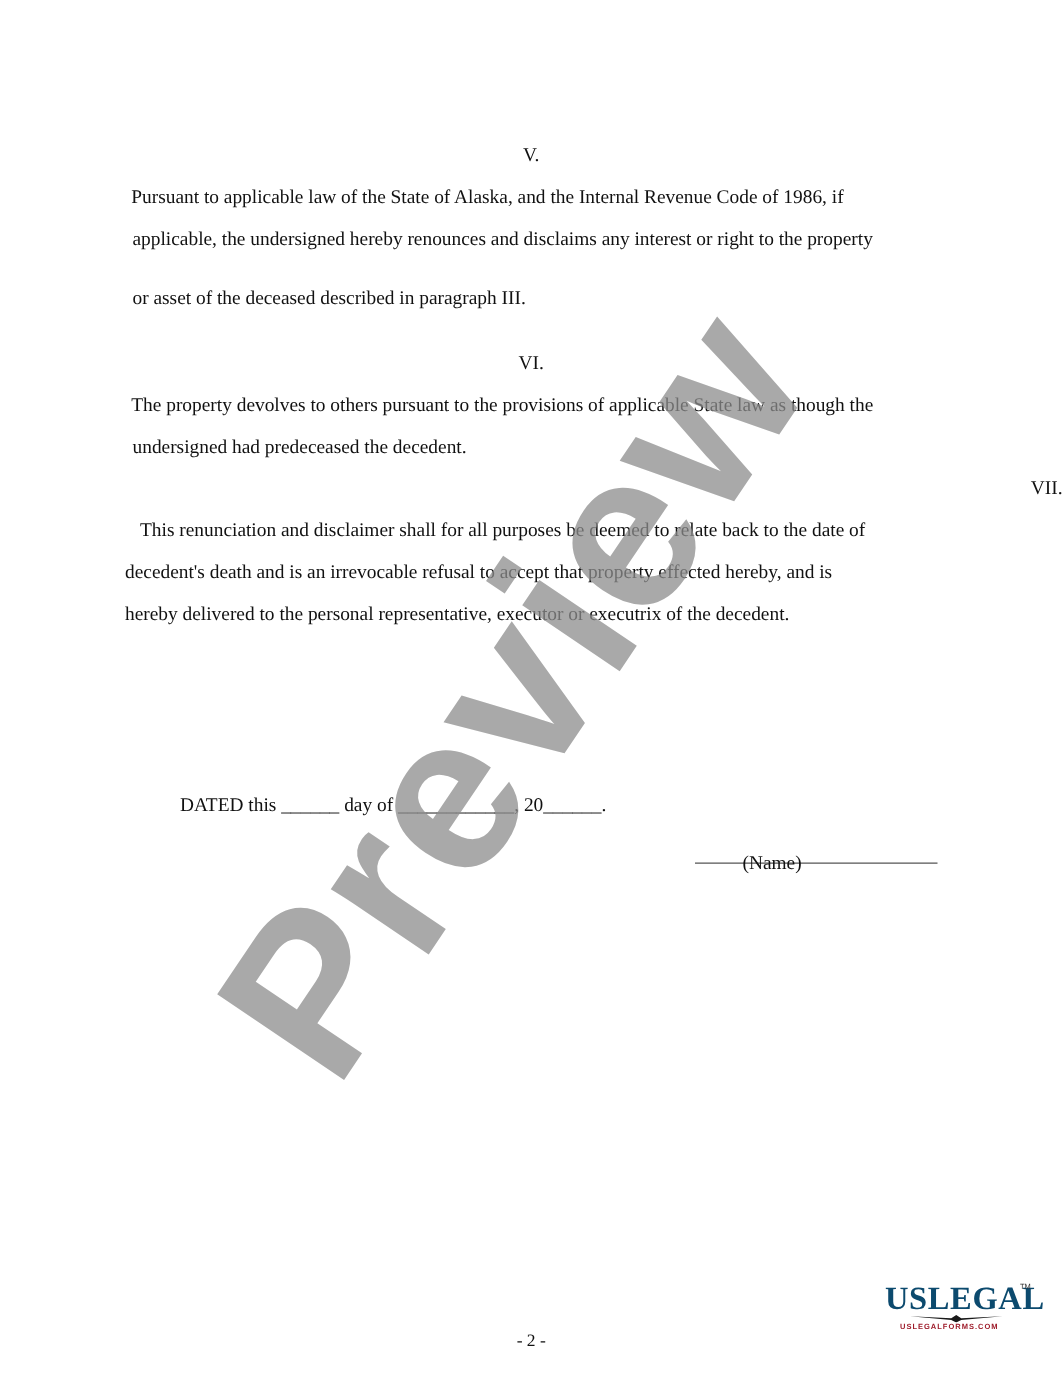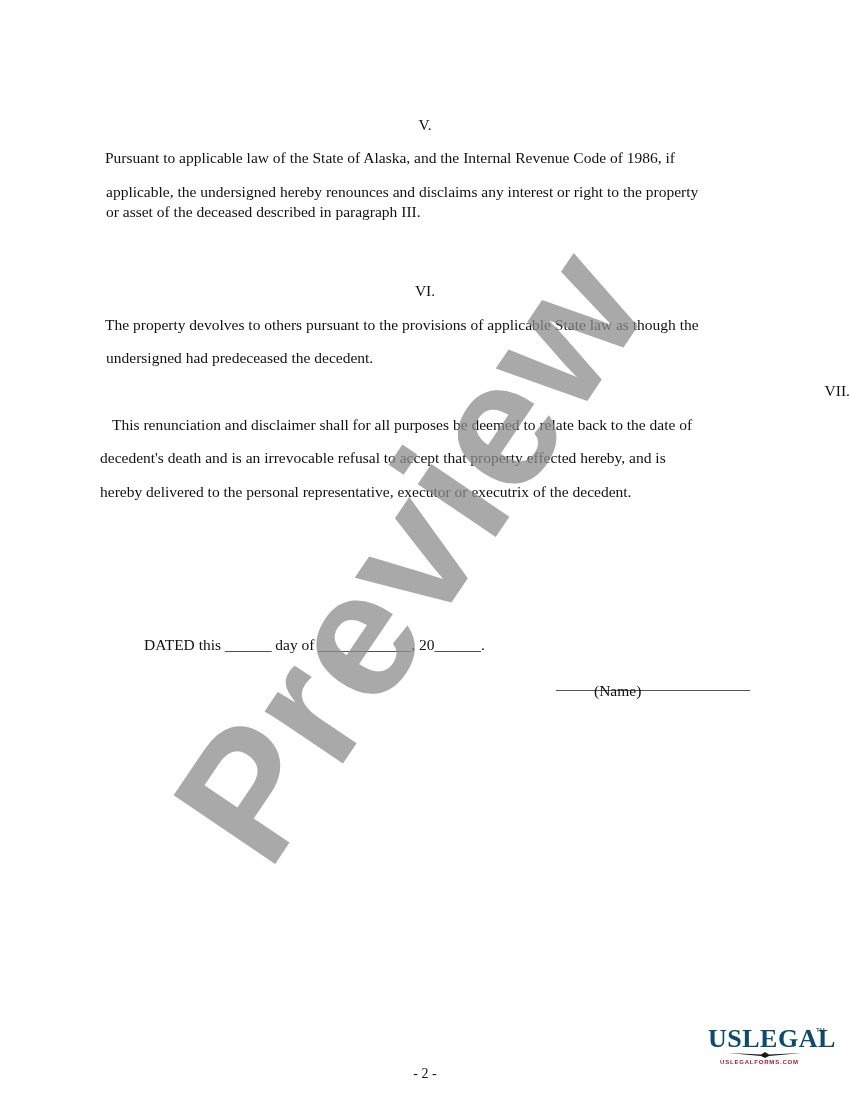--- a/index.html
+++ b/index.html
@@ -21,21 +21,21 @@
       color: #9e1b2a; letter-spacing: 0.8px; font-weight: bold; }
   </style>
 </head>
 <body>
 
 <div class="page">
 
   <div class="heading" style="top:116px;">V.</div>
   <div class="line" style="left:105px; top:149px;"> Pursuant to applicable law of the State of Alaska, and the Internal Revenue Code of 1986, if</div>
   <div class="line" style="left:106px; top:183px;">applicable, the undersigned hereby renounces and disclaims any interest or right to the property</div>
-  <div class="line" style="left:106px; top:203px;">or asset of the deceased described in paragraph III.</div>
+  <div class="line" style="left:106px; top:230px;">or asset of the deceased described in paragraph III.</div>
 
   <div class="heading" style="top:282px;text-align:center;">VI.</div>
   <div class="line" style="left:105px; top:316px;"> The property devolves to others pursuant to the provisions of applicable State law as though the</div>
   <div class="line" style="left:106px; top:349px;">undersigned had predeceased the decedent.</div>
 
   <div class="heading" style="top:382px;text-align:right;">VII.</div>
   <div class="line" style="left:112px; top:416px;"> This renunciation and disclaimer shall for all purposes be deemed to relate back to the date of</div>
   <div class="line" style="left:100px; top:449px;">decedent's death and is an irrevocable refusal to accept that property effected hereby, and is</div>
   <div class="line" style="left:100px; top:483px;">hereby delivered to the personal representative, executor or executrix of the decedent.</div>
 

